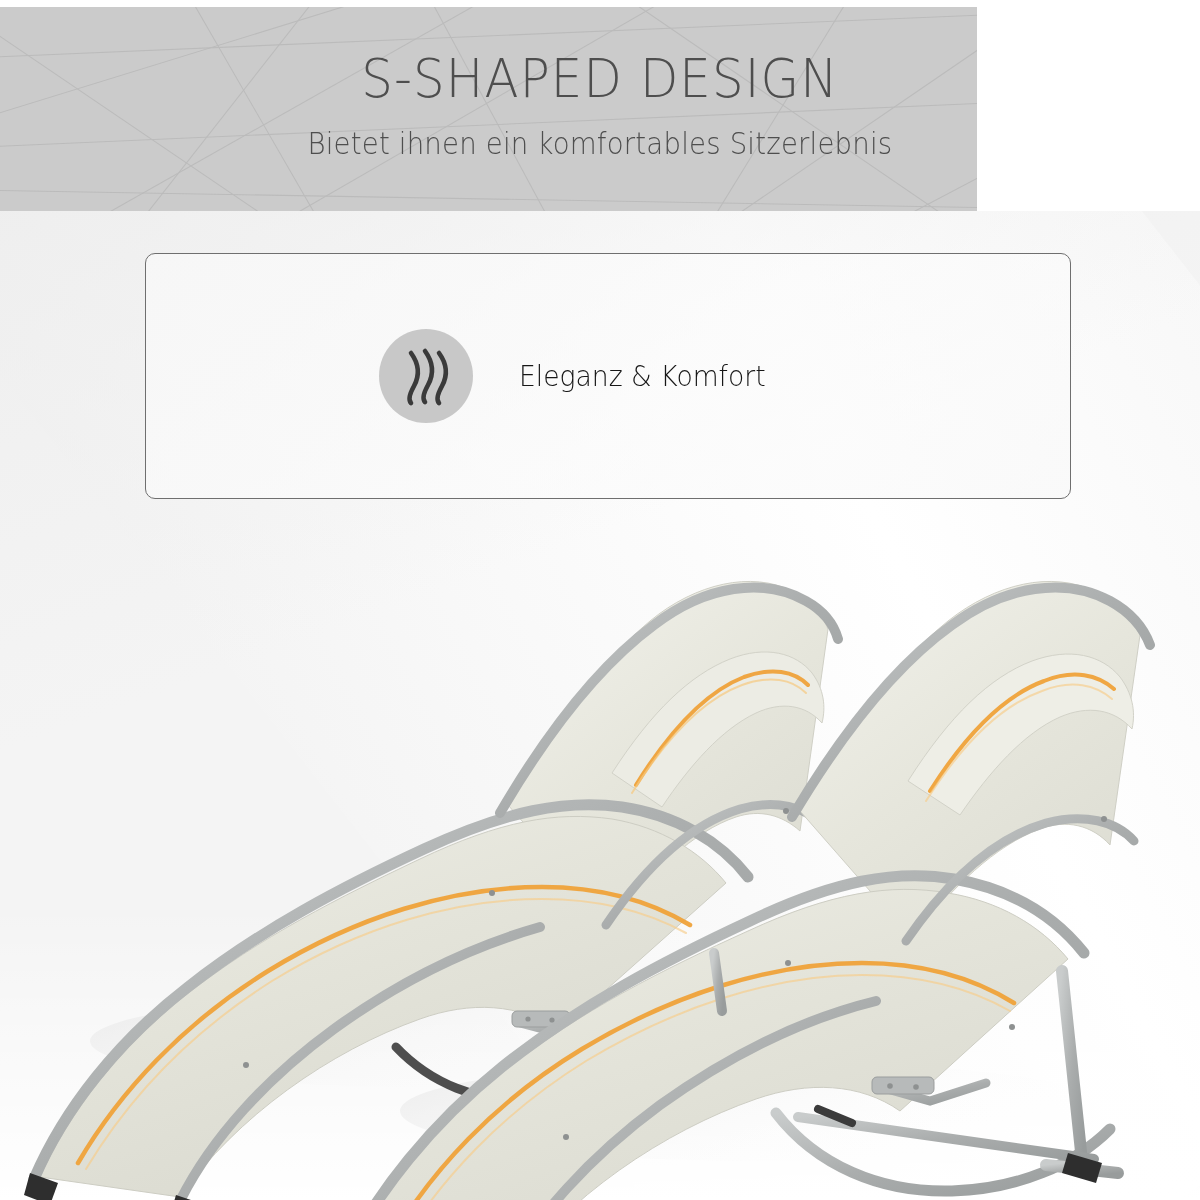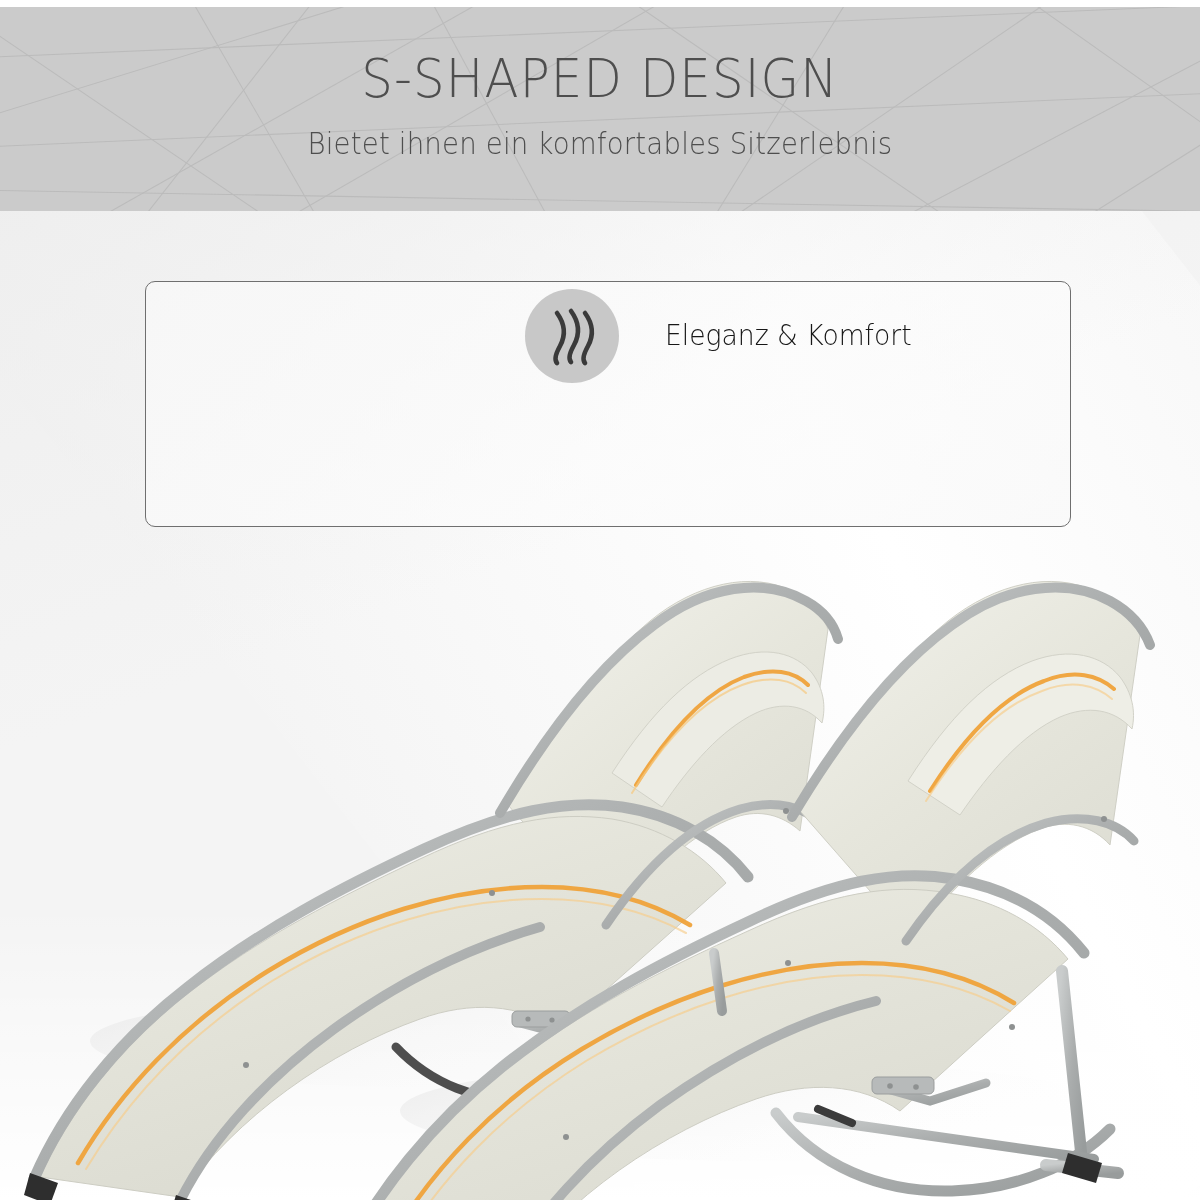--- a/index.html
+++ b/index.html
@@ -27,21 +27,21 @@
     height: 7px;
     background: #ffffff;
     z-index: 6;
   }
 
   
   .header {
     position: absolute;
     left: 0;
     top: 0;
-    width: 1200px;
+    width: 977px;
     height: 211px;
     background: #cbcbcb;
     overflow: hidden;
   }
   .header-lines {
     position: absolute;
     left: 0; top: 0;
     width: 1200px;
     height: 211px;
     opacity: 0.85;
@@ -116,23 +116,23 @@
     left: 145px;
     top: 253px;
     width: 926px;
     height: 246px;
     border: 1.3px solid #6f6f6f;
     border-radius: 10px;
     background: linear-gradient(145deg, rgba(248,248,248,0.85) 0%, rgba(252,252,252,0.7) 55%, rgba(249,249,249,0.8) 100%);
     box-sizing: border-box;
     z-index: 4;
     display: flex;
+    flex-direction: column;
     justify-content: center;
     padding: 0 0 0 233px;
-    margin-top: 28px;
   }
   .feature-row {
     display: flex;
     align-items: center;
     height: 107px;
   }
   .feature-badge {
     width: 94px;
     height: 94px;
     border-radius: 50%;

